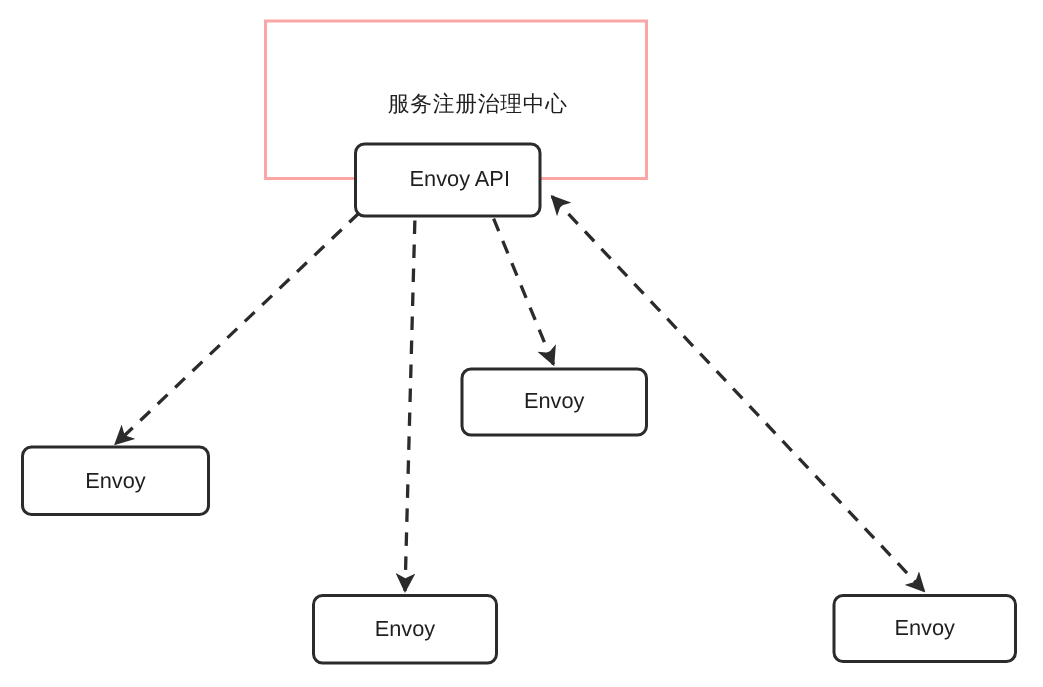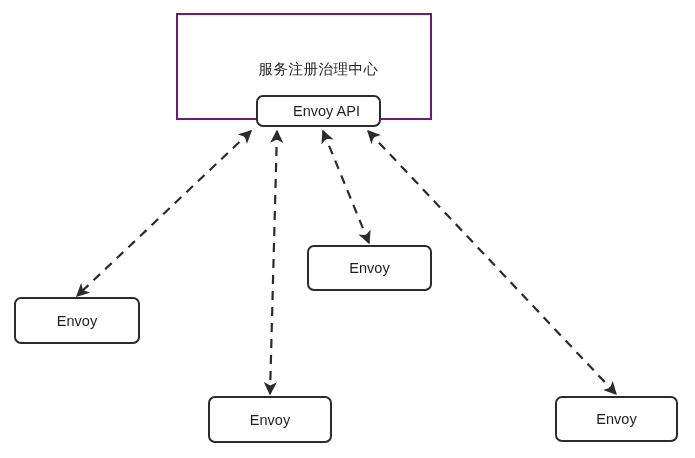--- a/index.html
+++ b/index.html
@@ -29,21 +29,21 @@
   .node {
     position: absolute;
     box-sizing: border-box;
     background: #ffffff;
     display: flex;
     align-items: center;
     justify-content: center;
     color: #262626;
   }
   .container-node {
-    border: 2px solid #701a75;
+    border: 2px solid #fca5a5;
     border-radius: 0;
     align-items: flex-start;
     justify-content: center;
     padding-left: 29px;
   }
   .container-label {
     margin-top: 45px;
     font-size: 14.5px;
     letter-spacing: 0.5px;
     color: #1f1f1f;
@@ -80,21 +80,21 @@
         <line x1="277" y1="131" x2="270" y2="394" stroke="#2b2b2b" stroke-width="2.2" stroke-dasharray="9 7" marker-end="url(#arrow-end)" marker-start="url(#arrow-start)"></line>
         <line x1="323" y1="131" x2="369" y2="243" stroke="#2b2b2b" stroke-width="2.2" stroke-dasharray="9 7" marker-end="url(#arrow-end)" marker-start="url(#arrow-start)"></line>
         <line x1="368" y1="131" x2="616" y2="394" stroke="#2b2b2b" stroke-width="2.2" stroke-dasharray="9 7" marker-end="url(#arrow-end)" marker-start="url(#arrow-start)"></line>
       </g>
   </svg>
 
   <div class="node container-node" style="left: 176px; top: 13px; width: 256px; height: 107px;">
     <span class="container-label">服务注册治理中心</span>
   </div>
 
-  <div class="node rounded-node api-node" style="left: 256px; top: 95px; width: 125px; height: 32px; padding-left: 16px;">
+  <div class="node rounded-node api-node" style="left: 236px; top: 95px; width: 125px; height: 50px; padding-left: 16px;">
     <span>Envoy API</span>
   </div>
 
   <div class="node rounded-node" style="left: 14px; top: 297px; width: 126px; height: 47px;">
     <span>Envoy</span>
   </div>
 
   <div class="node rounded-node" style="left: 208px; top: 396px; width: 124px; height: 47px;">
     <span>Envoy</span>
   </div>

